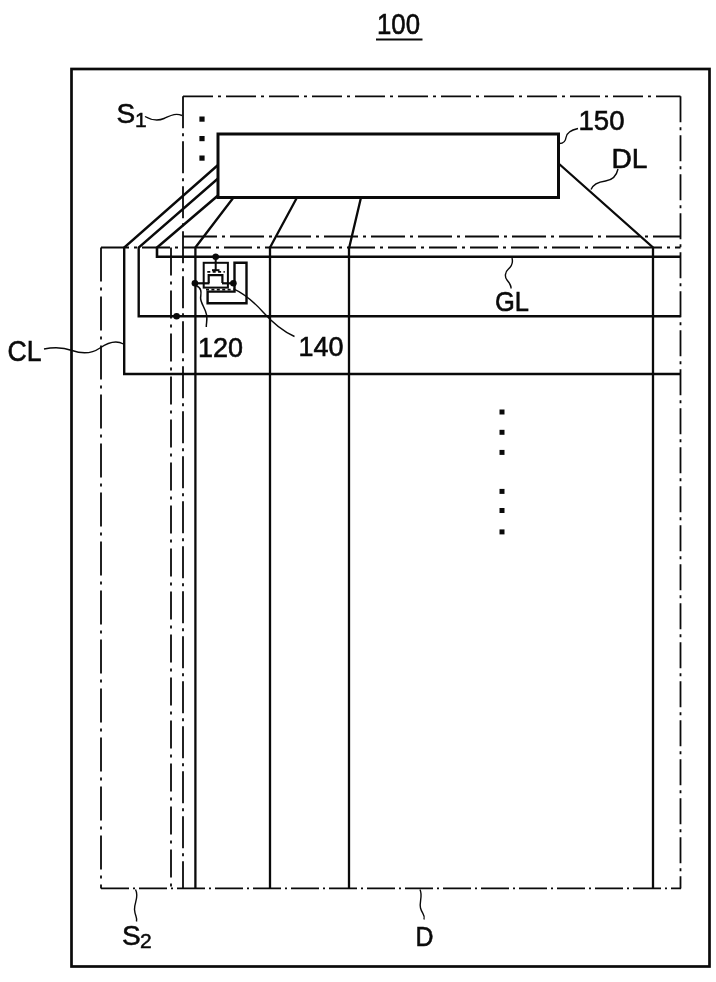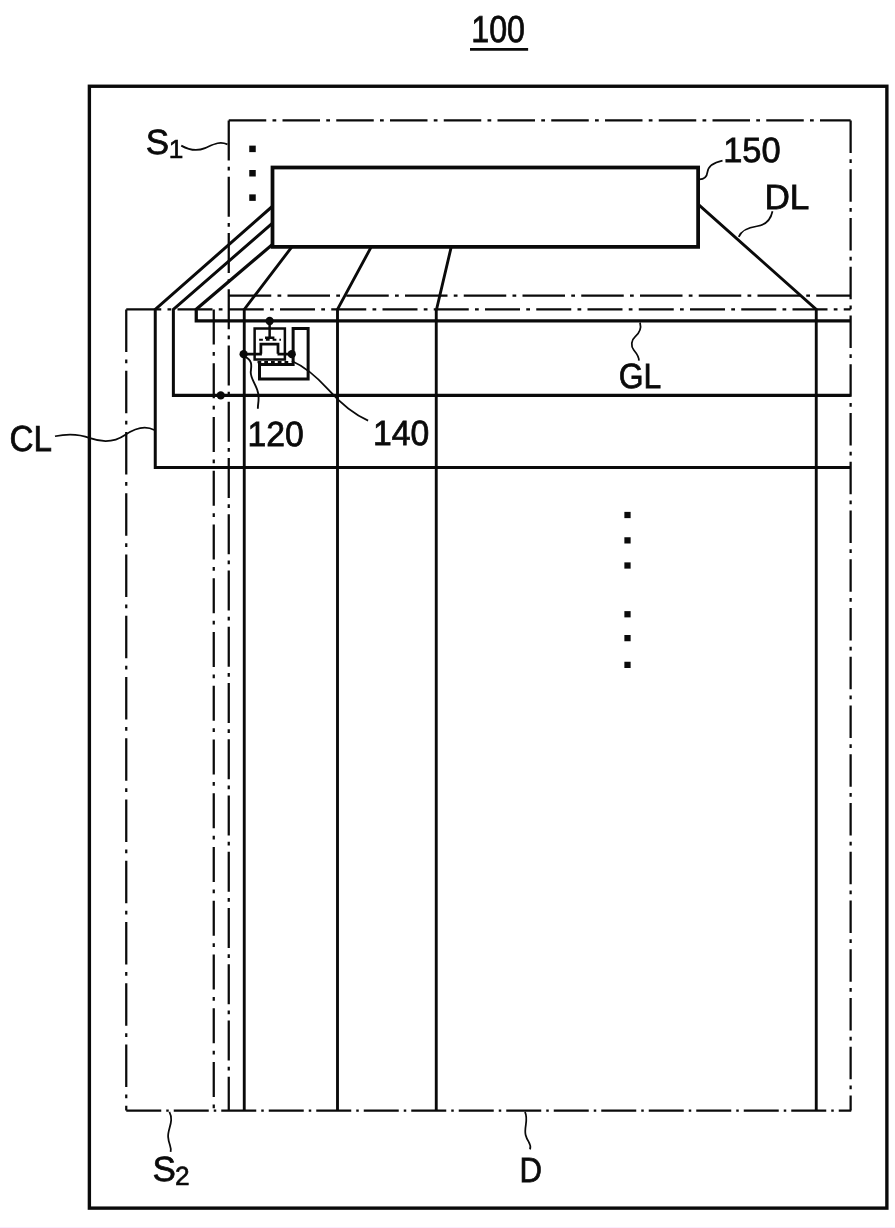--- a/index.html
+++ b/index.html
@@ -1,16 +1,16 @@
 <!DOCTYPE html>
 <html><head>
 <meta charset="utf-8">
 <style>
   html,body{margin:0;padding:0;background:#fff;}
-  .wrap{width:716px;height:982px;position:relative;background:#f0abfc;}
+  .wrap{width:716px;height:982px;position:relative;background:#fde047;}
   svg{display:block;}
   text{font-family:"Liberation Sans",sans-serif;fill:#0a0a0a;}
 </style>
 </head>
 <body>
 <div class="wrap">
 <svg width="716" height="982" viewBox="0 0 716 982">
 <rect x="0" y="0" width="716" height="982" fill="#ffffff"></rect>
 
 <text x="377" y="33.5" font-size="30" textLength="43" lengthAdjust="spacingAndGlyphs" stroke="#0a0a0a" stroke-width="0.6">100</text>

